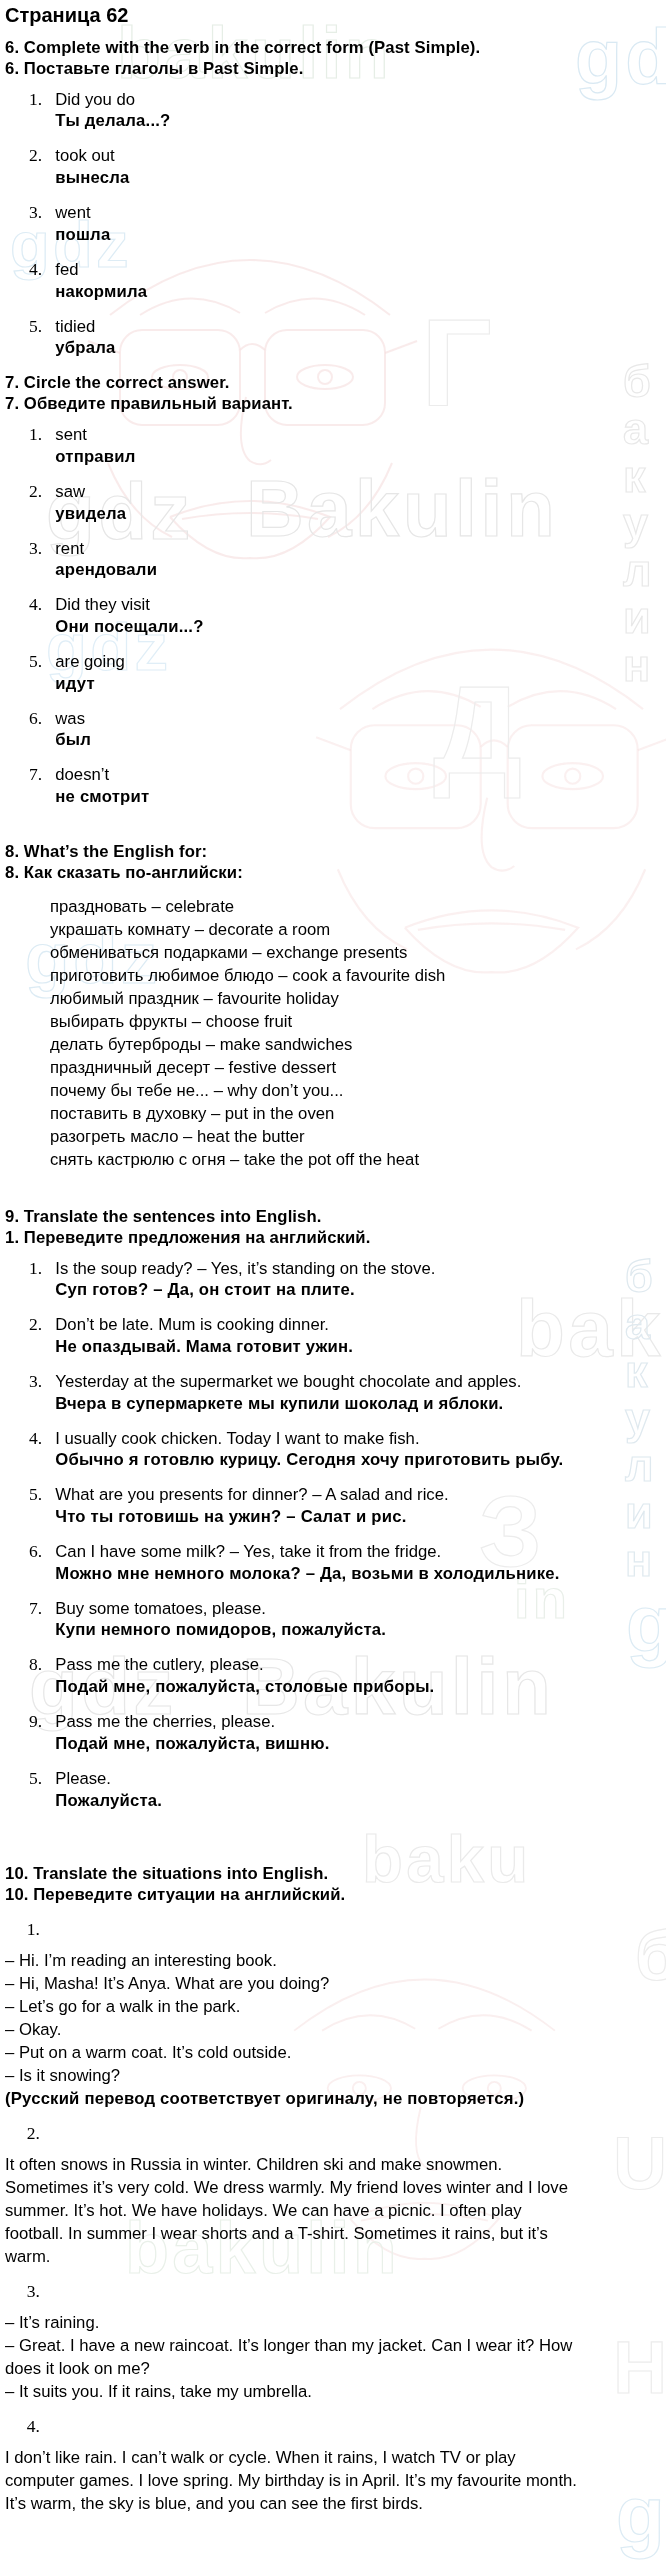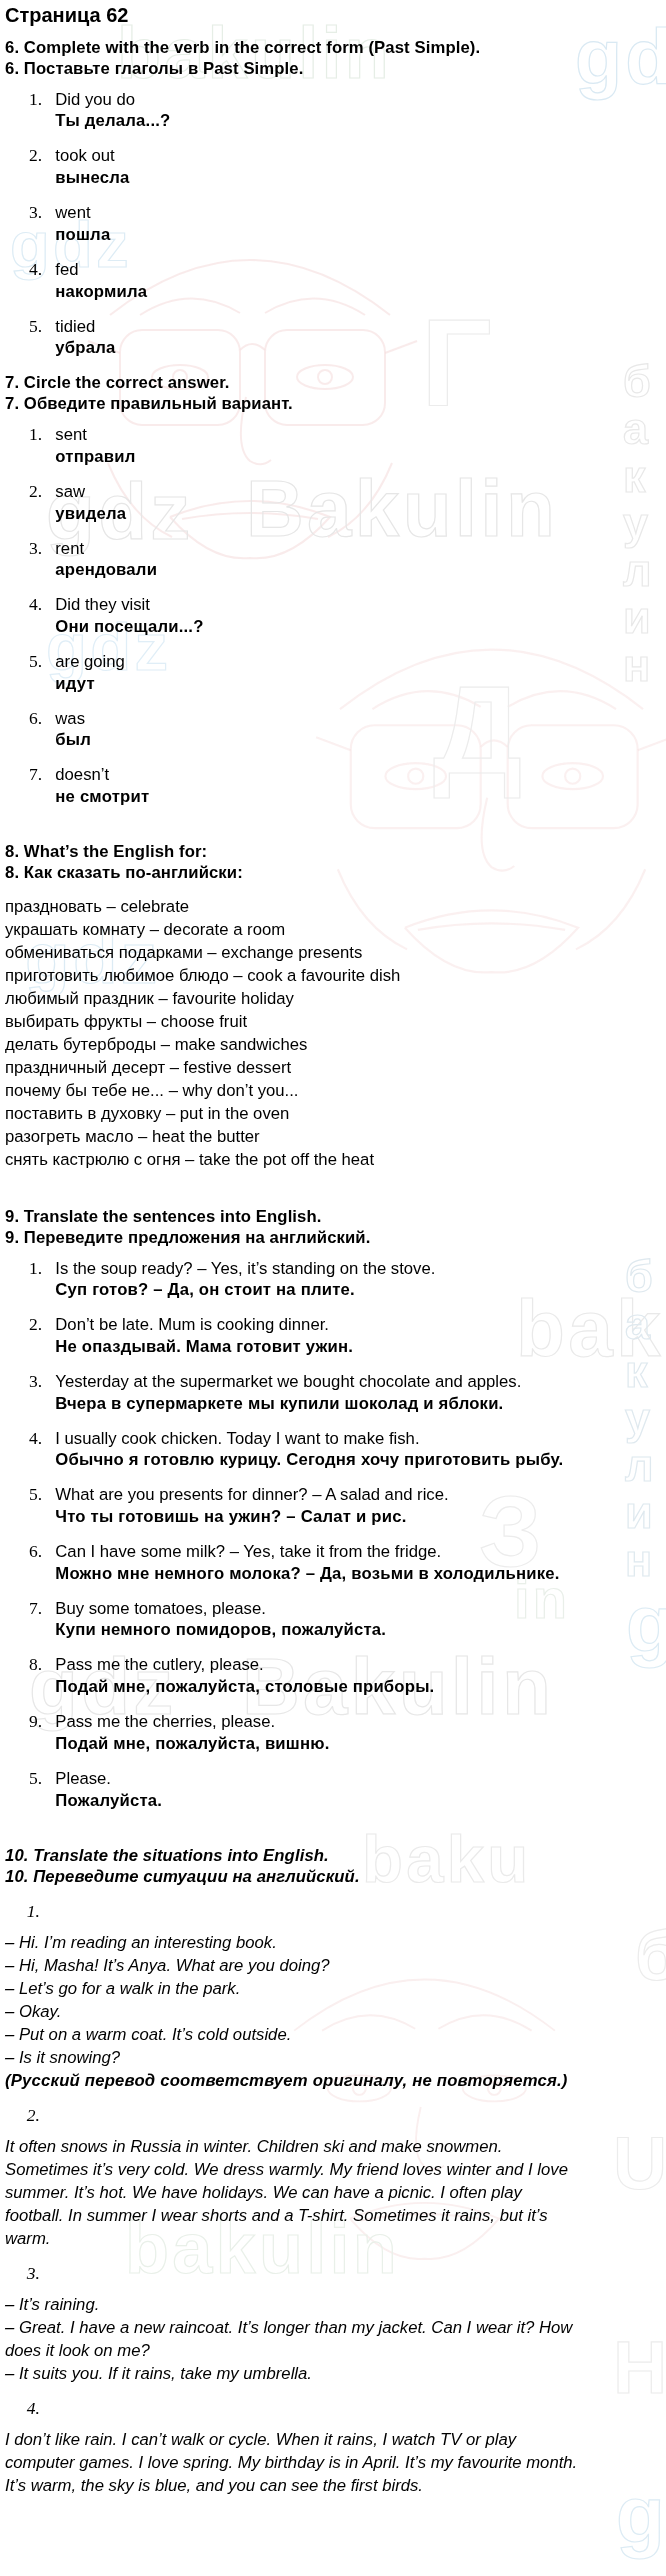--- a/index.html
+++ b/index.html
@@ -14,31 +14,31 @@
     font-family:"Liberation Sans",sans-serif;
     font-size:16.7px;
   }
   .content{position:relative;z-index:2;}
   
   .page-title{font-weight:700;font-size:20px;line-height:20px;}
   .ex-title{font-weight:700;font-size:16.7px;line-height:21px;letter-spacing:0.1px;}
   .ex6,.ex7{margin-top:11.7px;}
   .ex8{margin-top:33px;}
   .ex9{margin-top:35px;}
-  .ex10{margin-top:34px;font-style:italic;}
+  .ex10{margin-top:52px;}
   ol.items{list-style:none;margin:10px 0 0 0;padding:0;}
   li.item{margin:0 0 13.3px 0;display:flex;line-height:21.7px;}
   .num{
     flex:0 0 37px;text-align:right;padding-right:13.3px;
     font-family:"Liberation Serif",serif;font-size:17.5px;
   }
   .itxt{flex:1 1 auto;}
   .en{display:block;}
   .ru{display:block;font-weight:700;letter-spacing:0.2px;}
-  .plist{margin-top:11.7px;}
+  .plist{margin-top:11.7px;margin-left:45px;}
   .pline{line-height:23px;}
   .secnum{
     font-family:"Liberation Serif",serif;font-size:17.5px;
     line-height:21.7px;margin:13.3px 0 8.3px 0;padding-left:21.7px;
   }
   .dline{line-height:23px;}
   .note{line-height:23px;font-weight:700;letter-spacing:0.2px;}
   
   .wm-layer{position:absolute;inset:0;z-index:1;pointer-events:none;overflow:hidden;}
   .wm{
@@ -251,21 +251,21 @@
           <div class="pline">праздничный десерт – festive dessert</div>
           <div class="pline">почему бы тебе не... – why don’t you...</div>
           <div class="pline">поставить в духовку – put in the oven</div>
           <div class="pline">разогреть масло – heat the butter</div>
           <div class="pline">снять кастрюлю с огня – take the pot off the heat</div>
         </div>
     </div>
 
     <div class="ex ex9">
       <div class="ex-title">9. Translate the sentences into English.</div>
-      <div class="ex-title">9. Переведите предложения на английский.</div>
+      <div class="ex-title">1. Переведите предложения на английский.</div>
       <ol class="items">
           <li class="item">
             <span class="num">1.</span>
             <span class="itxt">
               <span class="en">Is the soup ready? – Yes, it’s standing on the stove.</span>
               <span class="ru">Суп готов? – Да, он стоит на плите.</span>
             </span>
           </li>
           <li class="item">
             <span class="num">2.</span>

